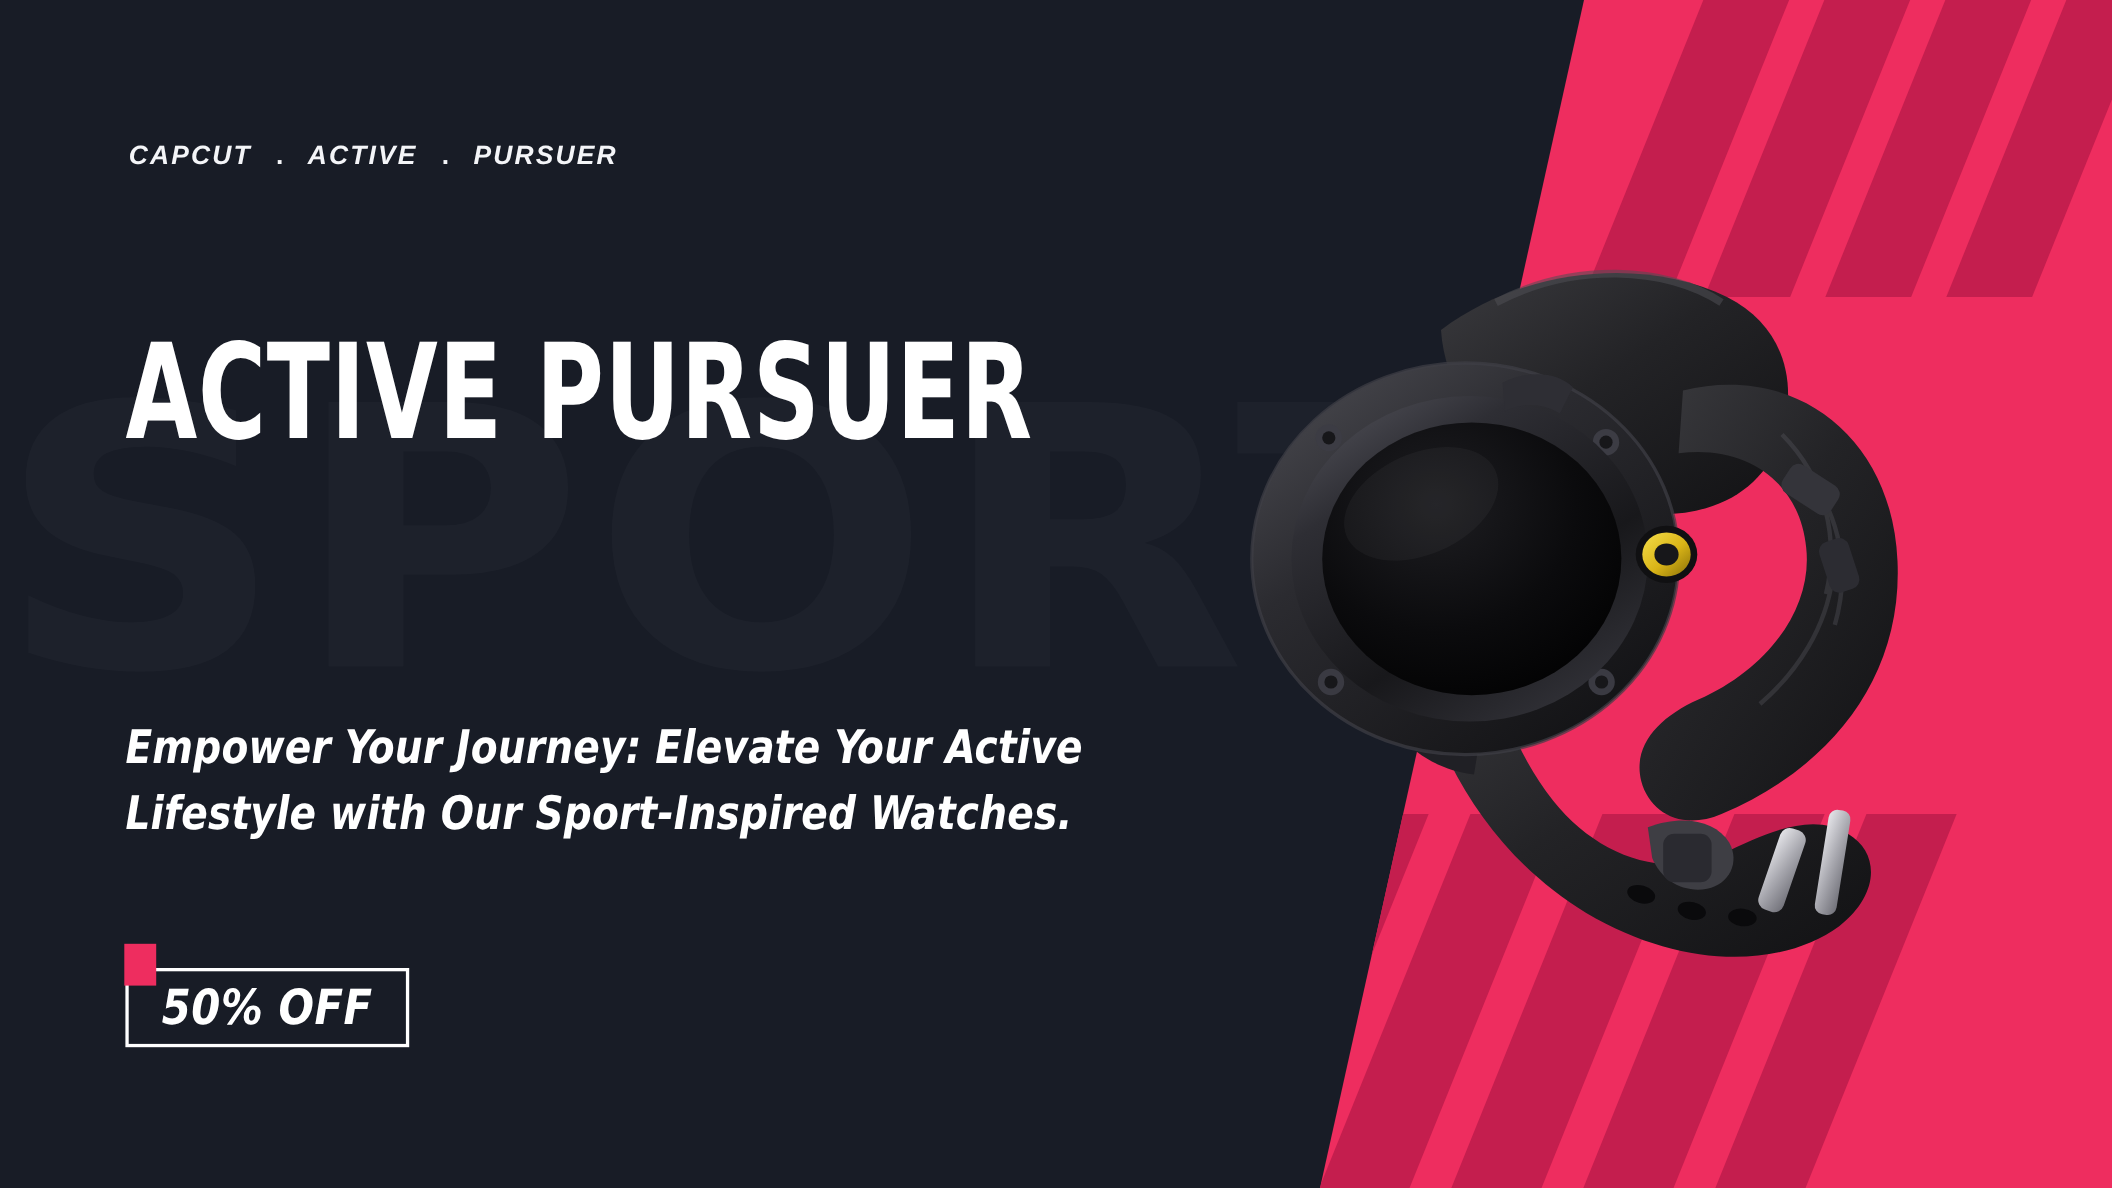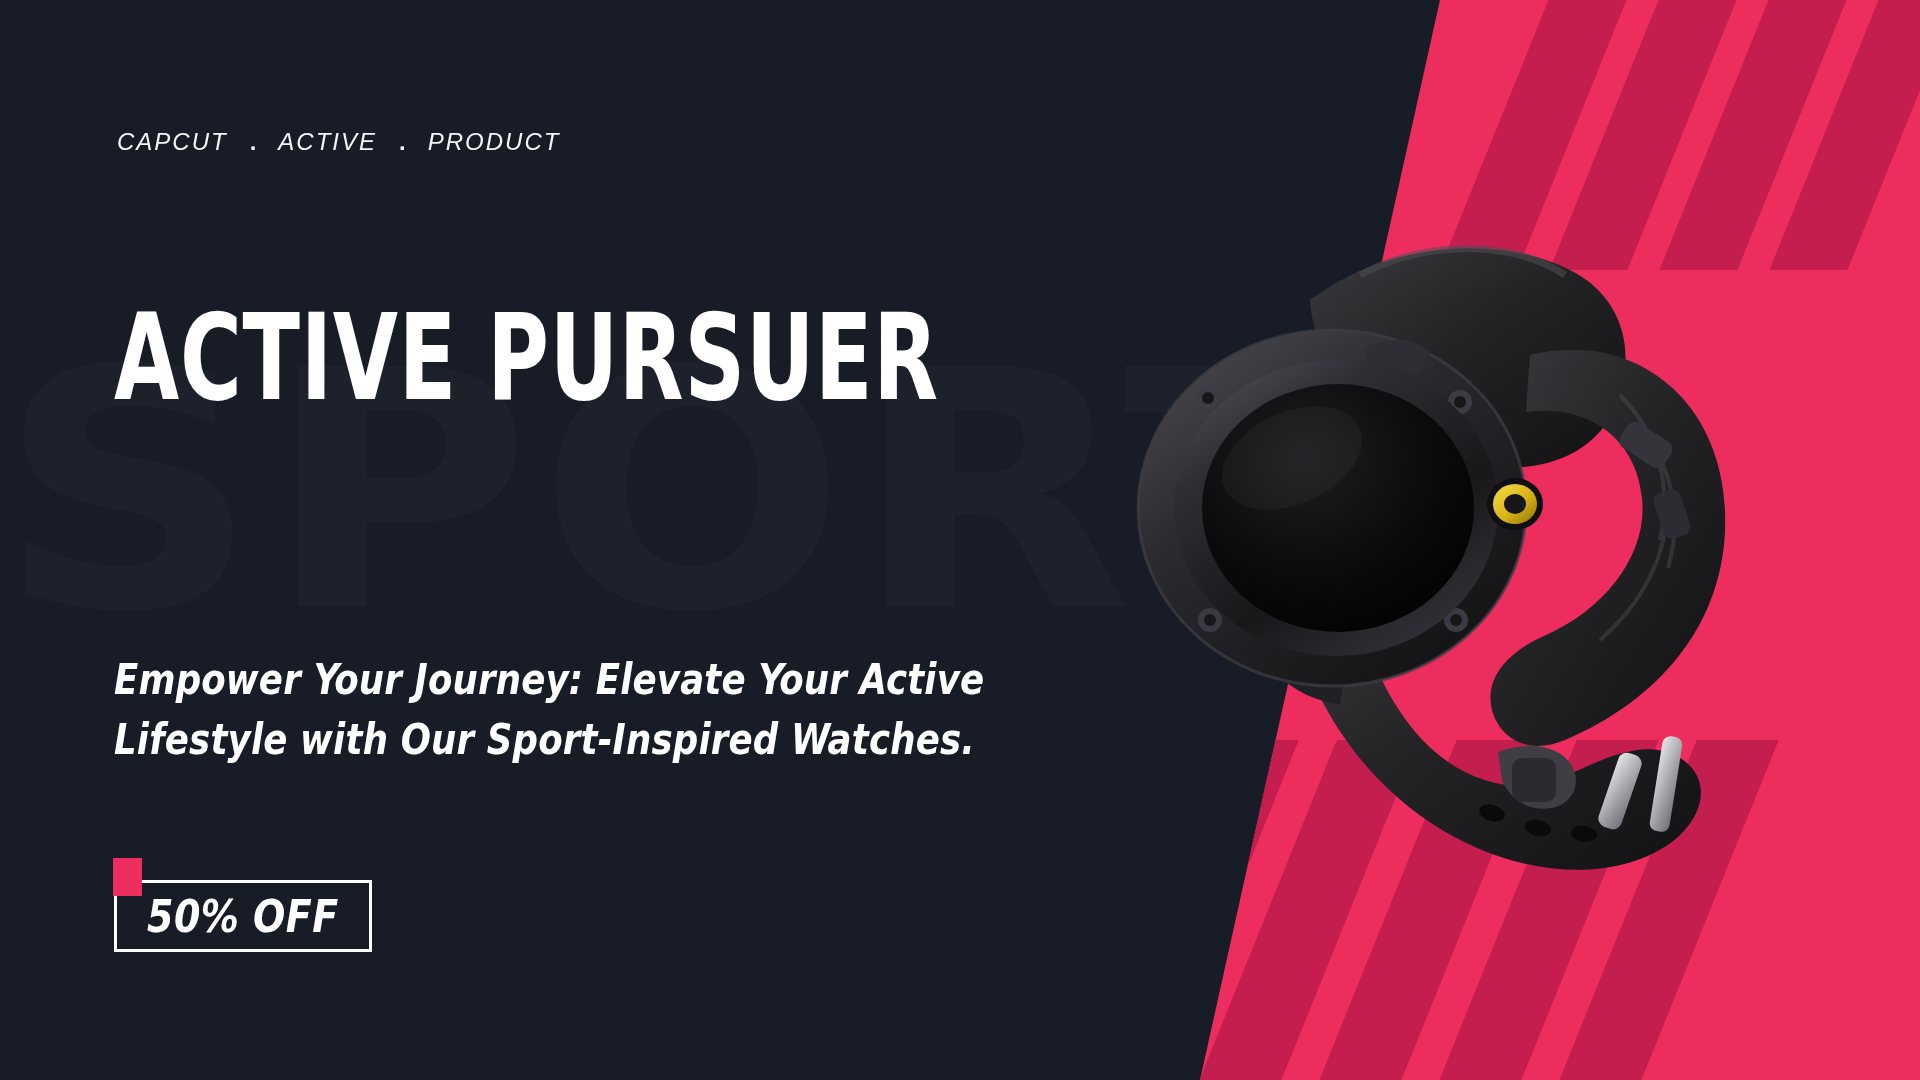--- a/index.html
+++ b/index.html
@@ -35,21 +35,21 @@
     white-space:nowrap; pointer-events:none; user-select:none;
   }
 
   
   .nav{
     position:absolute; left:117px; top:128px;
     display:flex; align-items:center; gap:0px;
     z-index:6;
   }
   .nav-item{
-    color:#F4F5F8; font-size:24px; font-weight:400; font-style:italic;
+    color:#F4F5F8; font-size:24px; font-weight:700; font-style:italic;
     letter-spacing:2.0px; font-family:"Liberation Sans", sans-serif;
     white-space:nowrap;
   }
   .nav-dot{
     color:#F4F5F8; font-size:24px; font-weight:700;
     padding:0 22px;
   }
 
   
   .headline{ position:absolute; left:114px; top:292px; z-index:6; }
@@ -140,21 +140,21 @@
     </div>
   </div>
 
   <div class="watermark">SPORT</div>
 
   <nav class="nav">
     <span class="nav-item">CAPCUT</span>
     <span class="nav-dot">.</span>
     <span class="nav-item">ACTIVE</span>
     <span class="nav-dot">.</span>
-    <span class="nav-item">PRODUCT</span>
+    <span class="nav-item">PURSUER</span>
   </nav>
 
   <div class="headline">
     <div class="hl-text hl2">ACTIVE PURSUER</div>
   </div>
 
   <div class="subtitle">
     <div>Empower Your Journey: Elevate Your Active</div>
     <div>Lifestyle with Our Sport-Inspired Watches.</div>
   </div>

